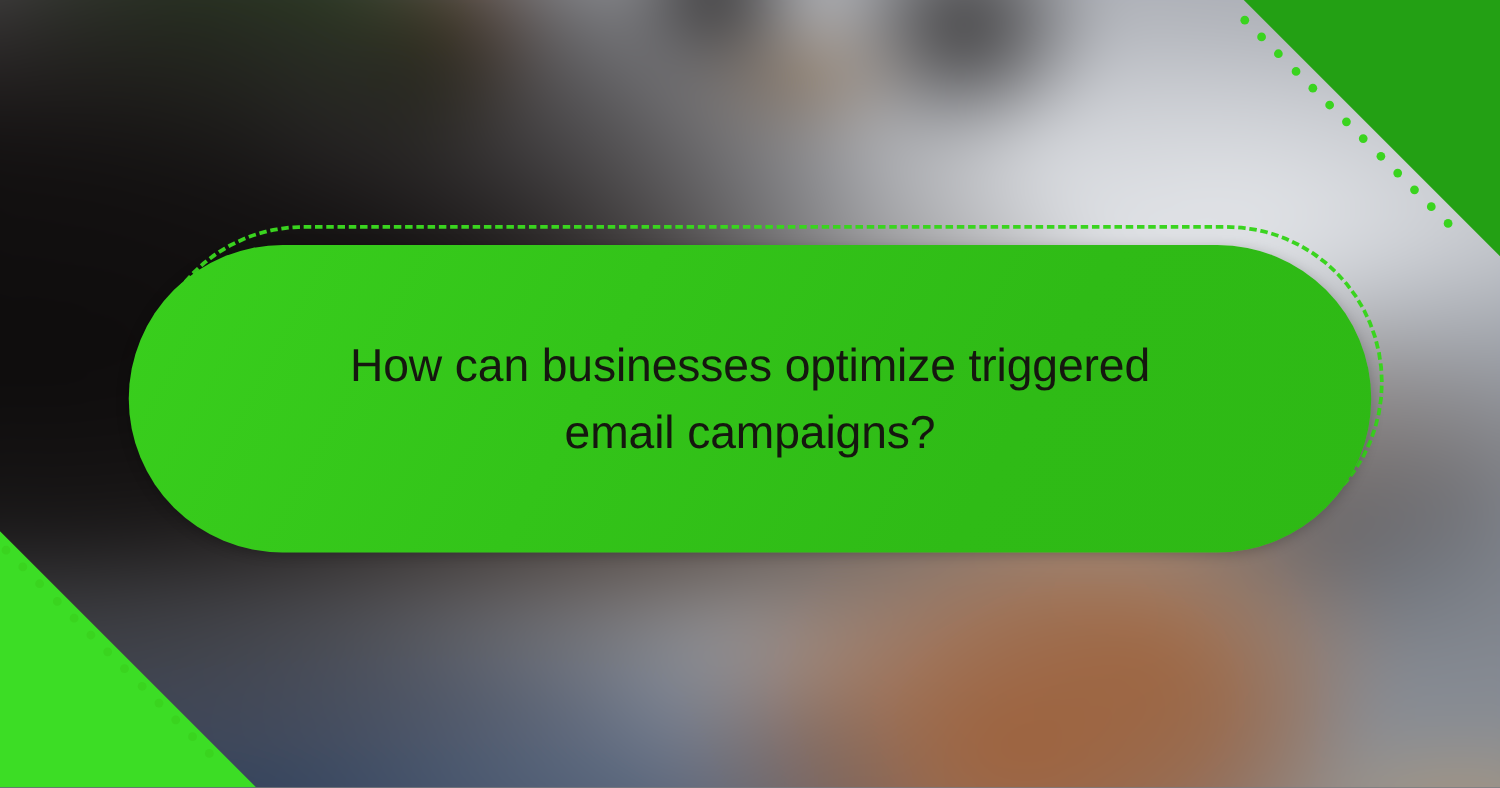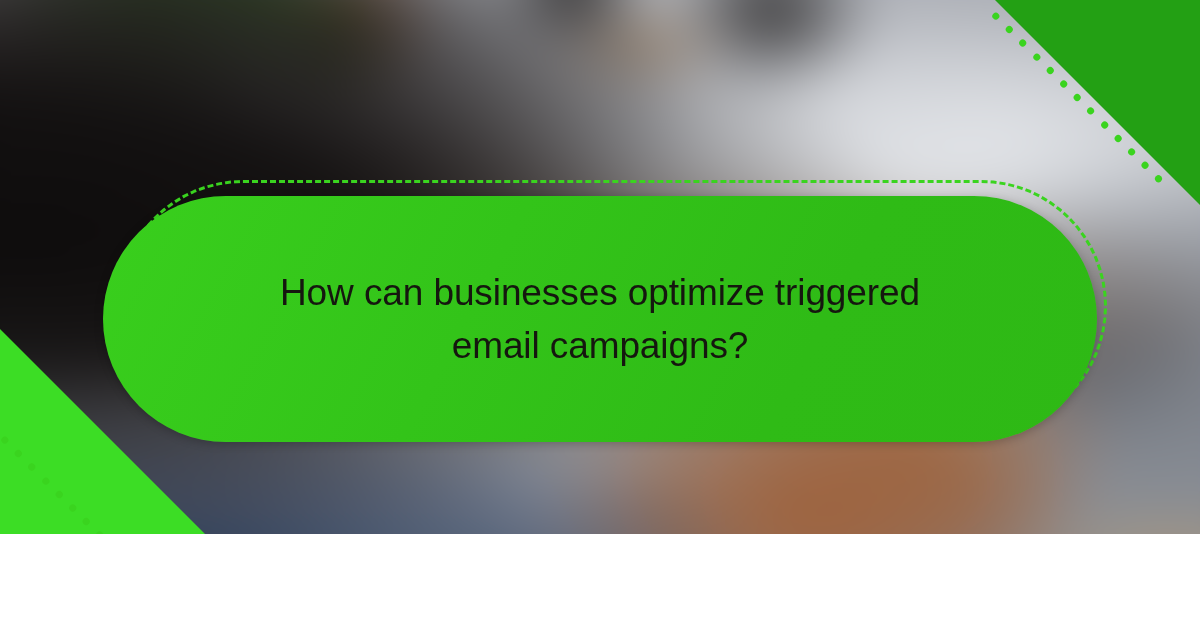--- a/index.html
+++ b/index.html
@@ -8,21 +8,21 @@
     padding: 0;
     width: 1200px;
     height: 630px;
     overflow: hidden;
     font-family: "Liberation Sans", sans-serif;
   }
 
   #stage {
     position: relative;
     width: 1200px;
-    height: 534px;
+    height: 630px;
     overflow: hidden;
     background: #2b2f36;
   }
 
   
   #bg-photo {
     position: absolute;
     inset: -60px;
     filter: blur(26px) saturate(1.05);
     background-color: #7d7f84;

